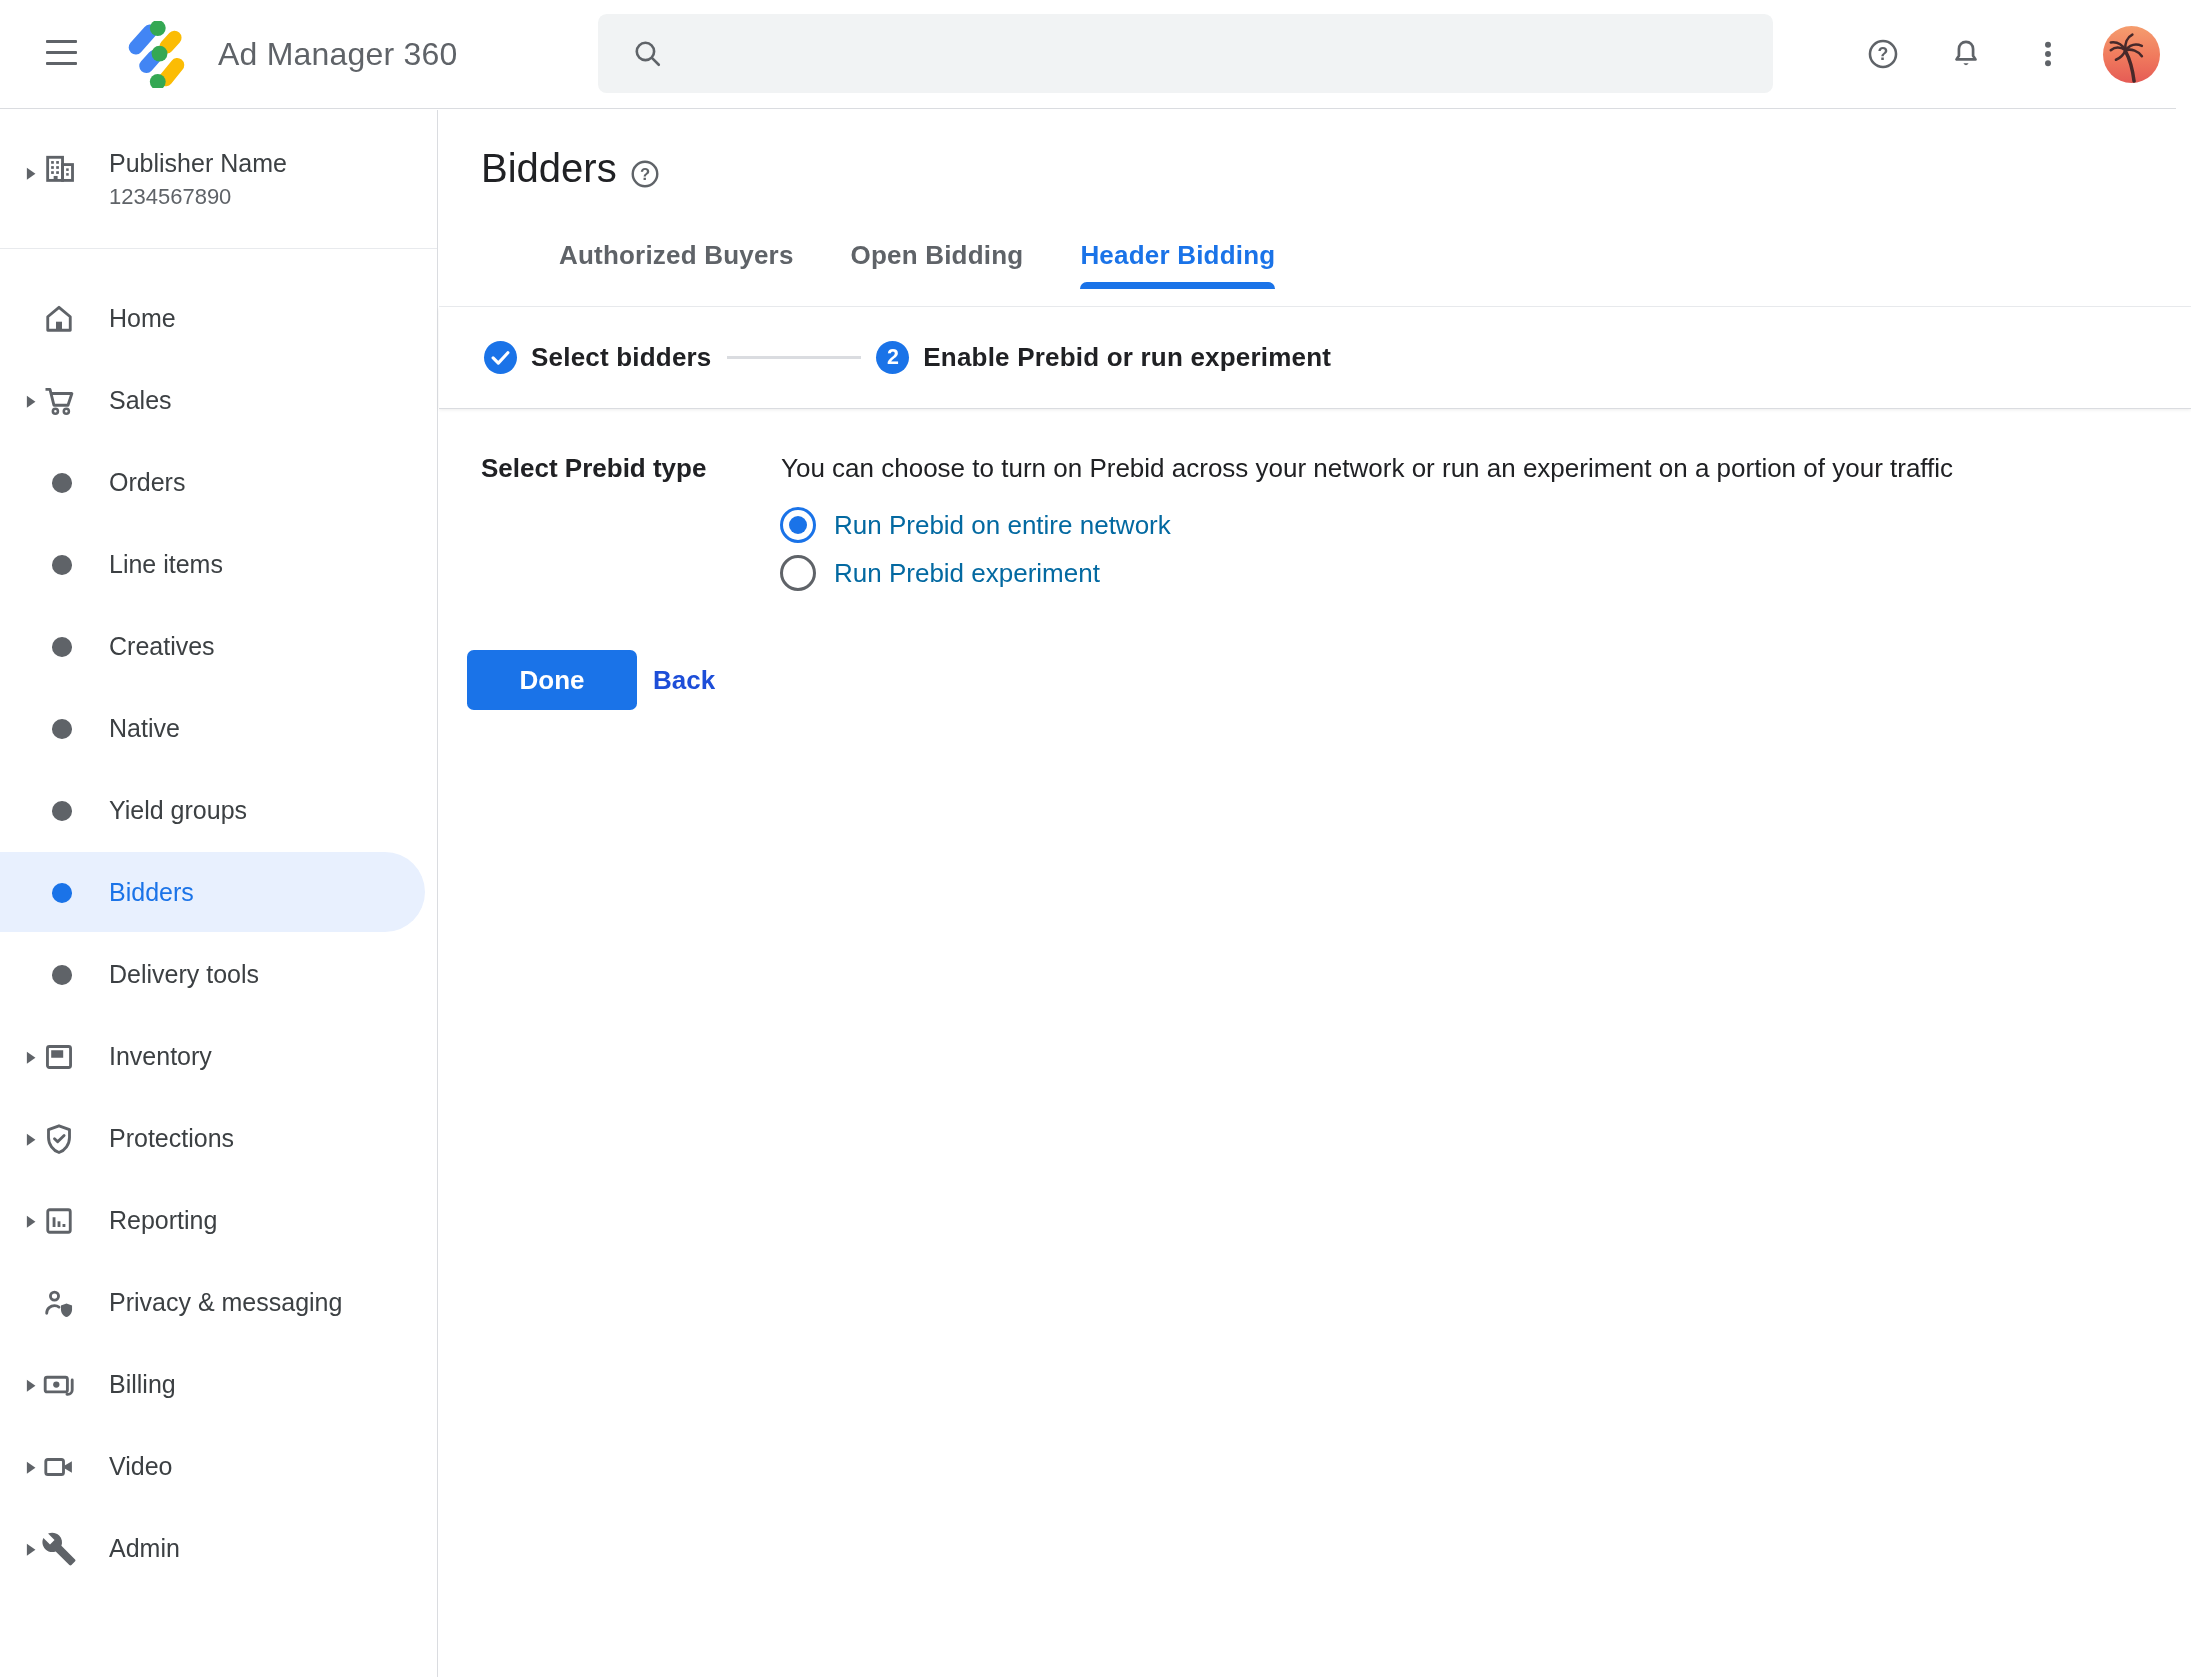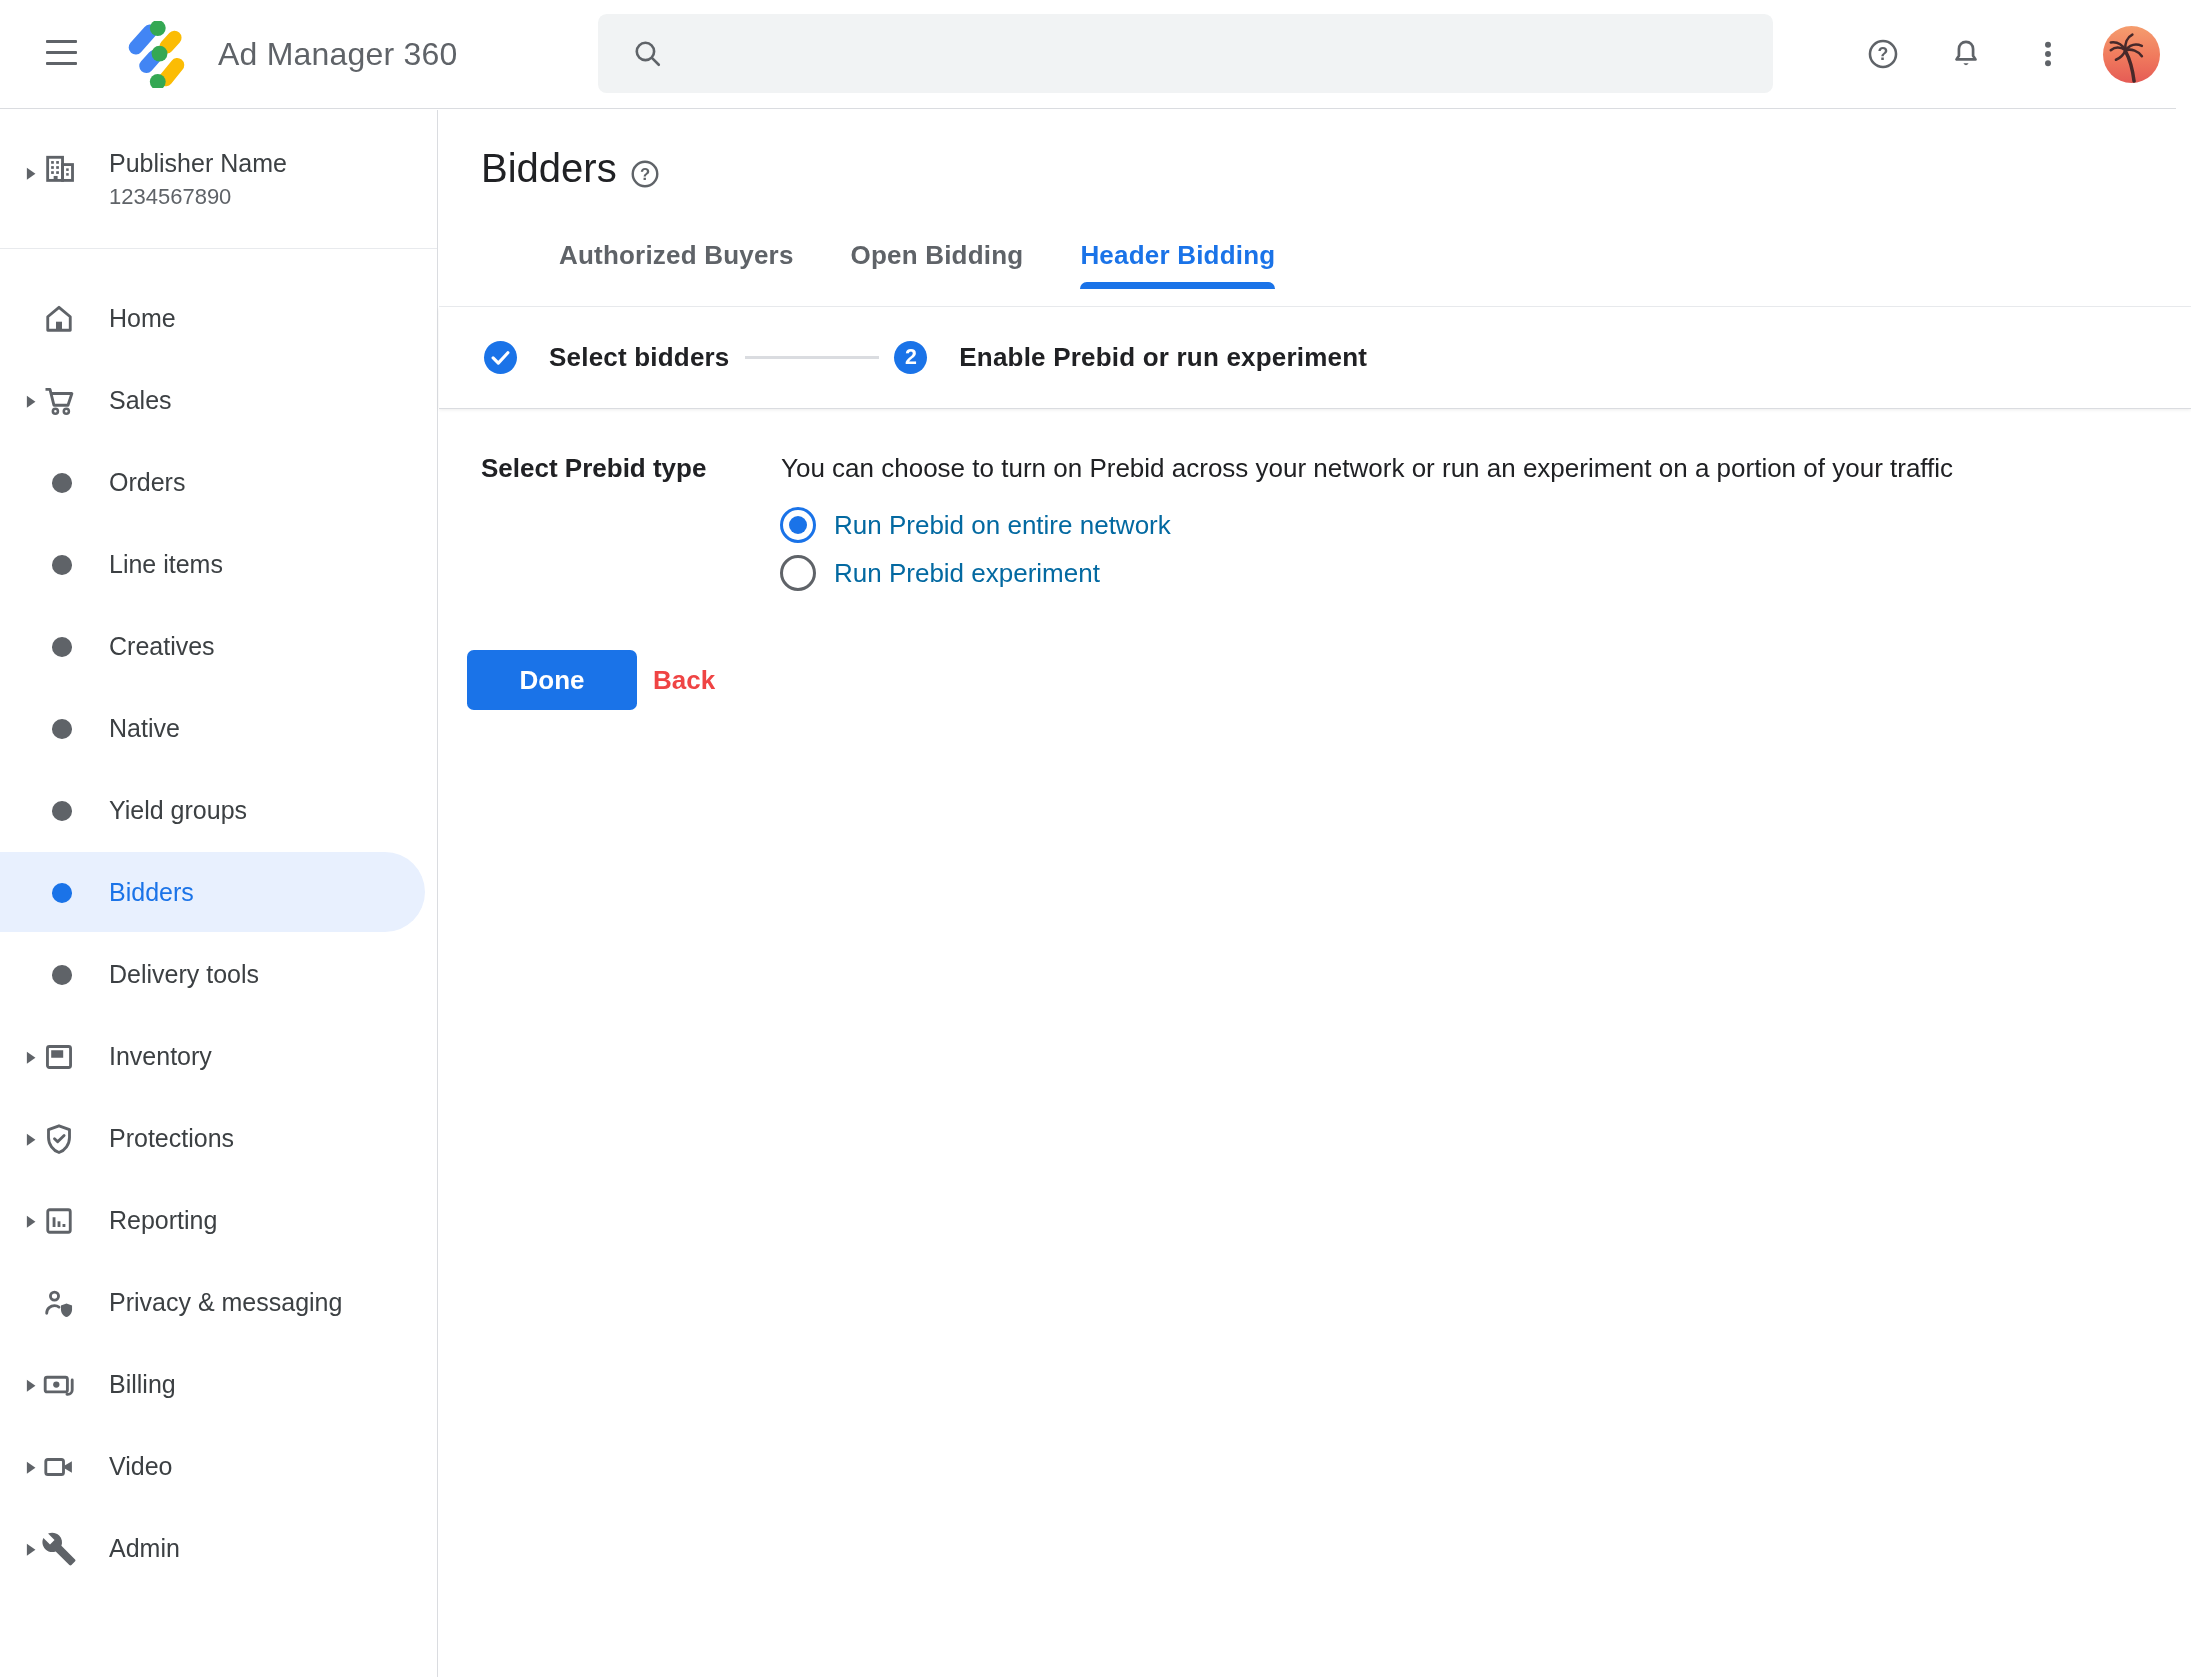--- a/index.html
+++ b/index.html
@@ -57,37 +57,37 @@
   .tab { position:relative; height:67px; display:flex; align-items:center; margin-right:57px;
     font-size:26px; font-weight:700; color:#5f6368; cursor:pointer; letter-spacing:0.2px; }
   .tab.active { color:#1a73e8; }
   .tab.active .ink { position:absolute; left:0; right:0; bottom:-0.9px; height:7.7px;
     background:#1a73e8; border-radius:6.8px 6.8px 0 0; }
   .stepper { position:relative; height:102px; display:flex; align-items:center; padding-left:45px;
     border-bottom:0.9px solid #dadce0; box-shadow:0 1.7px 3.4px rgba(0,0,0,.07); }
   .step-circle { width:33px; height:33px; border-radius:50%; background:#1a73e8; flex:0 0 auto;
     display:flex; align-items:center; justify-content:center; color:#fff;
     font-size:21.4px; font-weight:700; cursor:pointer; }
-  .step-label { margin-left:32px; font-size:26px; font-weight:700; color:#202124; letter-spacing:0.2px; }
+  .step-label { margin-left:14px; font-size:26px; font-weight:700; color:#202124; letter-spacing:0.2px; }
   .step-connector { width:134px; height:2.6px; background:#dadce0; margin:0 15.4px; }
   .form-area { position:relative; }
   .form-label { position:absolute; left:42px; top:44px; font-size:26px; font-weight:700; color:#202124; }
   .form-desc { position:absolute; left:342px; top:44px; font-size:26px; color:#202124; }
   .radio-row { position:absolute; left:341px; display:flex; align-items:center; cursor:pointer; }
   .radio-row.r1 { top:98px; } .radio-row.r2 { top:146px; }
   .radio { width:36px; height:36px; border-radius:50%; border:3.4px solid #5f6368; flex:0 0 auto;
     display:flex; align-items:center; justify-content:center; }
   .radio.on { border-color:#1a73e8; }
   .radio.on .dot { width:18px; height:18px; border-radius:50%; background:#1a73e8; }
   .radio-label { margin-left:18px; font-size:26px; color:#0369a1; }
   .done-btn { position:absolute; left:28px; top:241px; width:170px; height:60px; background:#1a73e8;
     color:#fff; border:none; border-radius:6.8px; font-size:26px; font-weight:700;
     font-family:inherit; cursor:pointer; }
   .back-link { position:absolute; left:214px; top:241px; height:60px; line-height:60px;
-    font-size:26px; font-weight:700; color:#ef4444; cursor:pointer; }
+    font-size:26px; font-weight:700; color:#1d4ed8; cursor:pointer; }
   svg { display:block; }
 </style>
 </head>
 <body>
 
 <div class="topbar">
   <div class="hamburger">
       <span></span>
       <span></span>
       <span></span>

